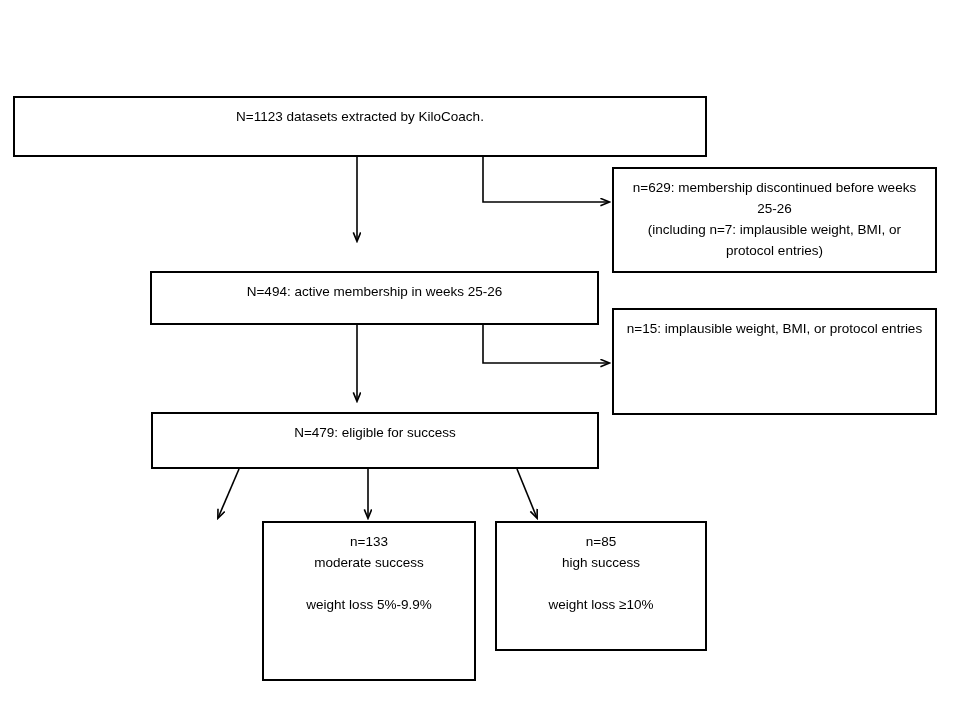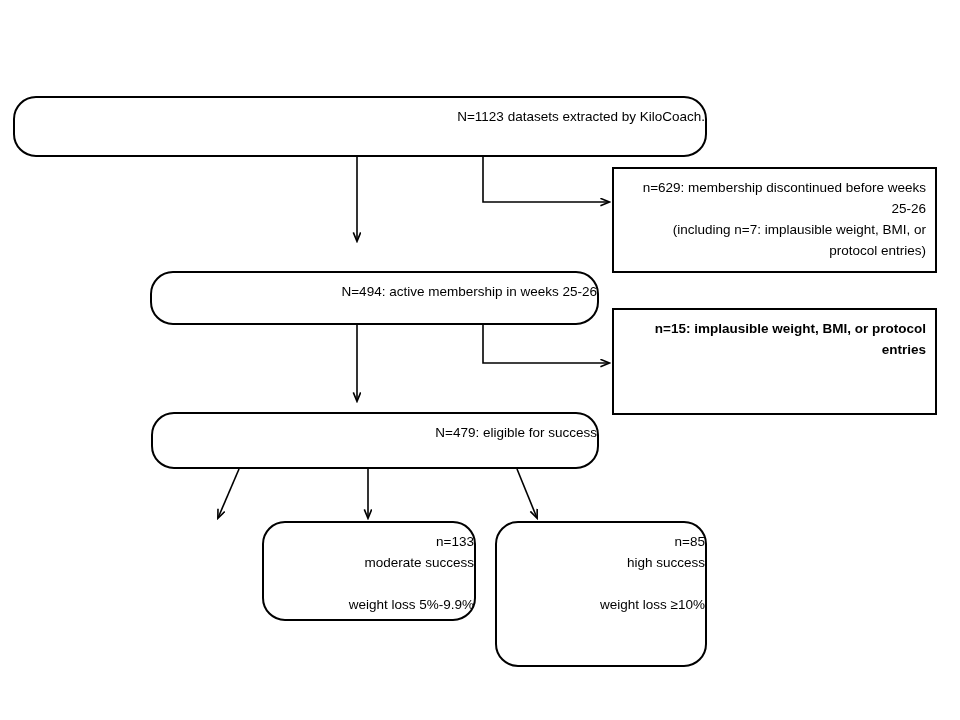--- a/index.html
+++ b/index.html
@@ -21,37 +21,36 @@
     border: 2px solid #000000;
     background: #ffffff;
     color: #000000;
     font-size: 13.5px;
     line-height: 21px;
   }
   .node .txt {
     white-space: pre-line;
   }
   .node.center {
-    text-align: right;
+    text-align: center;
     padding-top: 8px;
-    border-radius: 23px;
   }
   .node.left {
-    text-align: right;
+    text-align: center;
     padding: 8px 9px 0 9px;
   }
   
   #box-extracted   { left: 13px;  top: 96px;  width: 694px; height: 61px; }
   #box-active      { left: 150px; top: 271px; width: 449px; height: 54px; }
   #box-eligible    { left: 151px; top: 412px; width: 448px; height: 57px; }
   #box-discontinued{ left: 612px; top: 167px; width: 325px; height: 106px; }
-  #box-implausible { left: 612px; top: 308px; width: 325px; height: 107px; font-weight: bold; }
+  #box-implausible { left: 612px; top: 308px; width: 325px; height: 107px; }
   #box-unsuccessful{ left: 30px;  top: 521px; width: 213px; height: 130px; }
-  #box-moderate    { left: 262px; top: 521px; width: 214px; height: 100px; }
-  #box-high        { left: 495px; top: 521px; width: 212px; height: 146px; }
+  #box-moderate    { left: 262px; top: 521px; width: 214px; height: 160px; }
+  #box-high        { left: 495px; top: 521px; width: 212px; height: 130px; }
 
   #edges {
     position: absolute;
     left: 0;
     top: 0;
     width: 960px;
     height: 720px;
     pointer-events: none;
   }
   #edges line, #edges polyline, #edges path {

